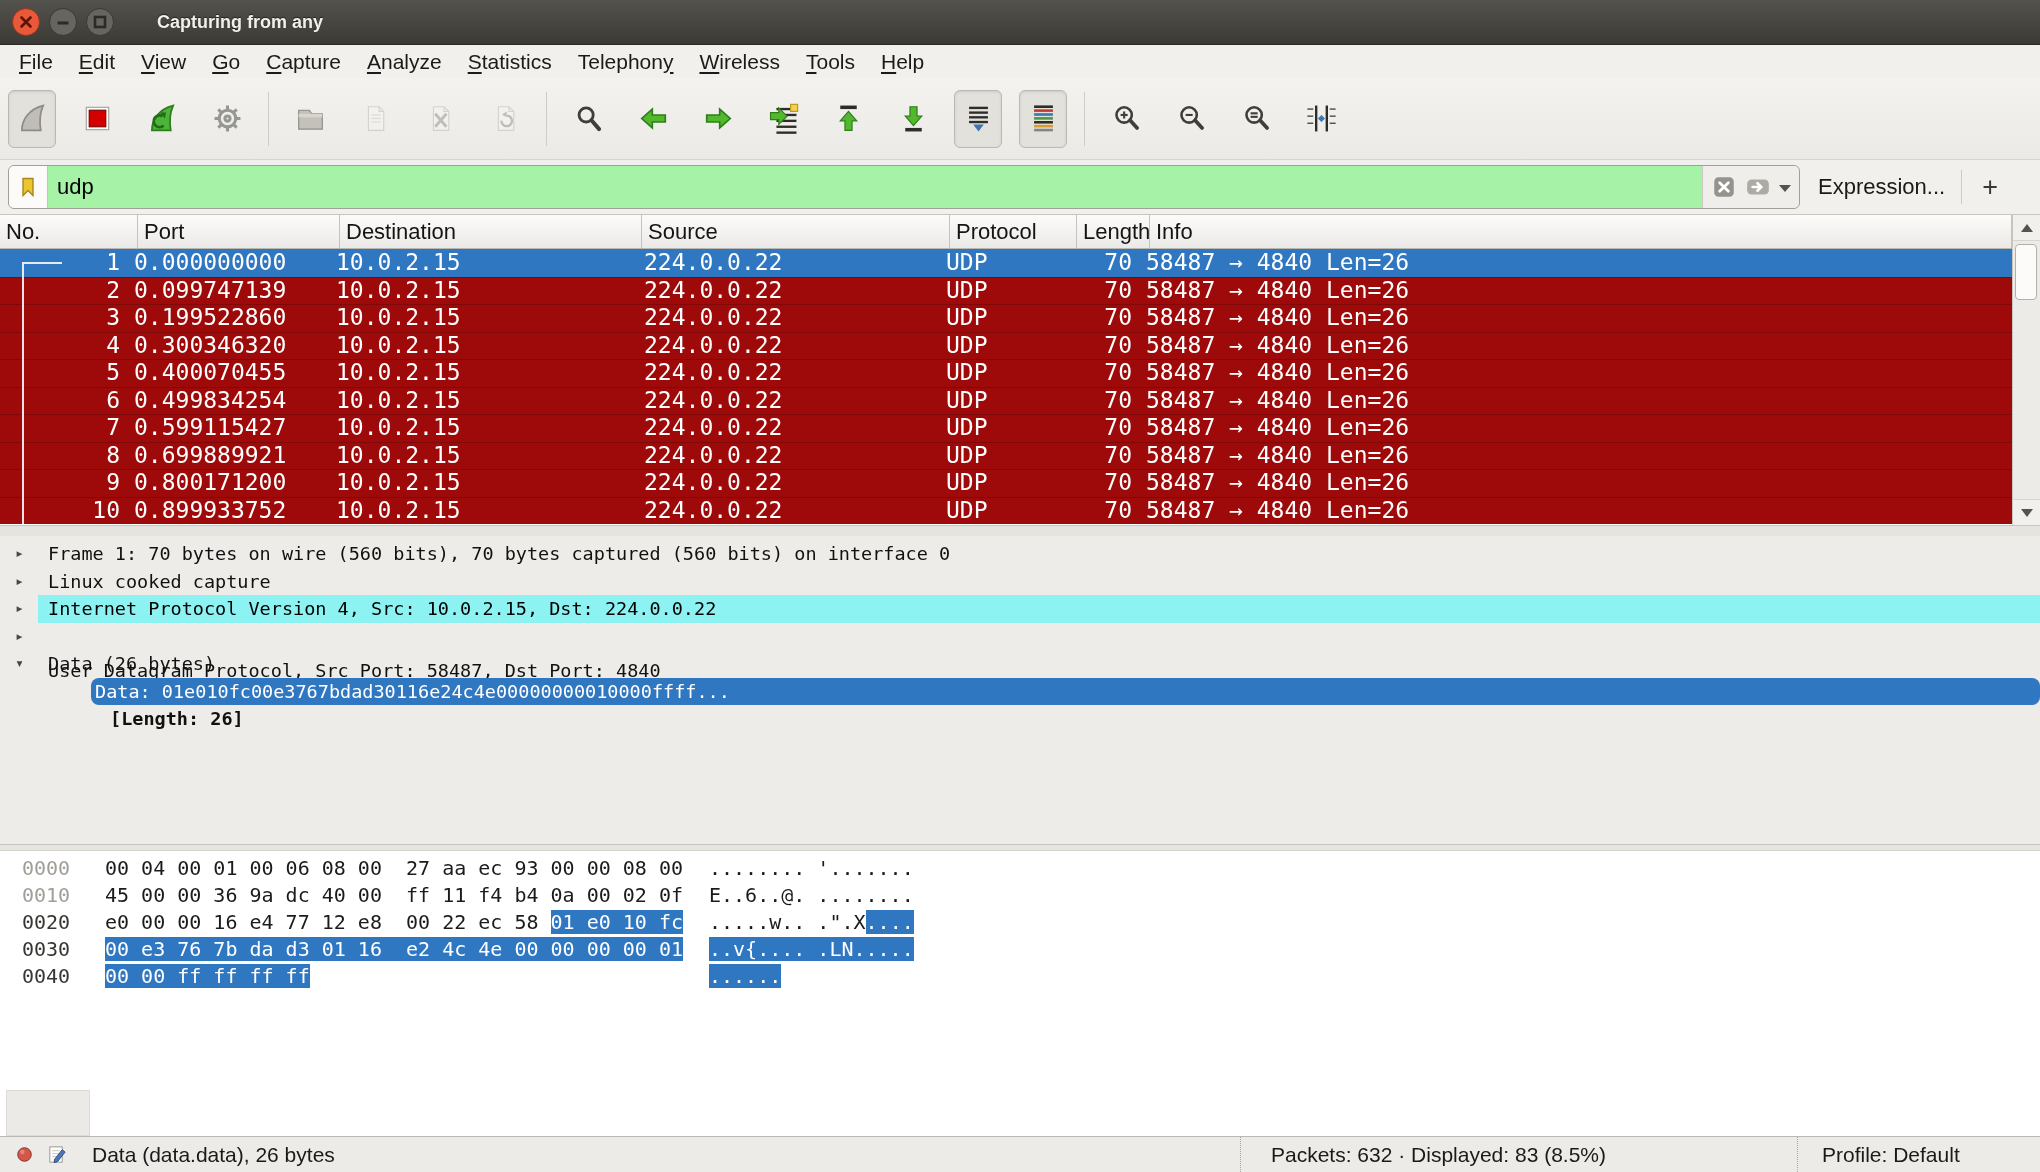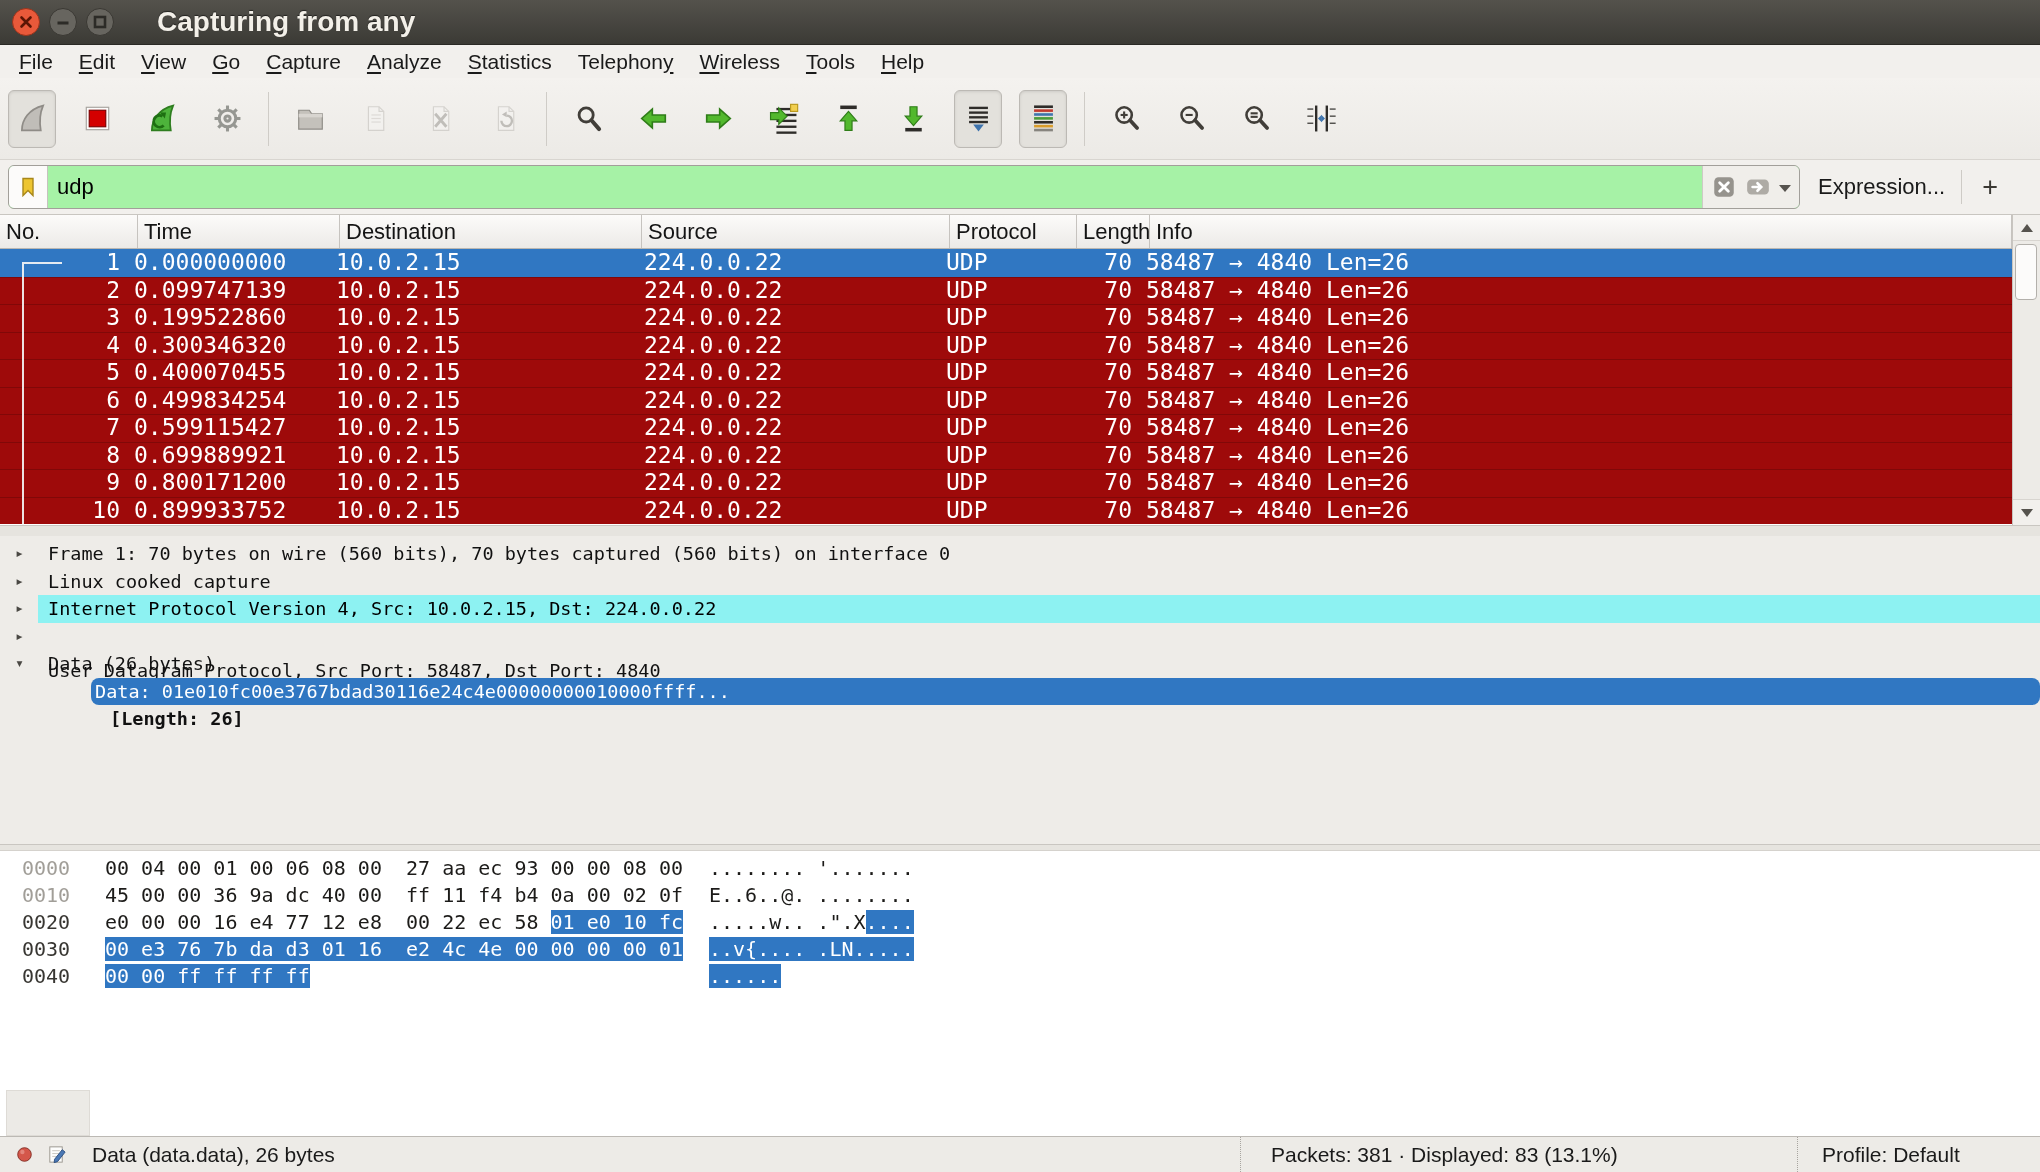--- a/index.html
+++ b/index.html
@@ -3,21 +3,21 @@
 <meta charset="utf-8">
 <style>
   html,body{margin:0;padding:0;background:#d8d5d0;}
   .app{position:relative;width:2040px;height:1172px;overflow:hidden;display:flex;flex-direction:column;
        font-family:"Liberation Sans",sans-serif;background:#f2f0ed;}
   
   .titlebar{height:45px;flex:0 0 45px;background:linear-gradient(#54524c,#3b3a35);
             border-bottom:1px solid #2a2925;display:flex;align-items:center;box-sizing:border-box;}
   .winbtns{display:flex;gap:7px;padding-left:11px;}
   .winbtn{width:30px;height:30px;cursor:default;}
-  .title{color:#f3f0e9;font-weight:bold;font-size:28px;margin-left:42px;
+  .title{color:#f3f0e9;font-weight:bold;font-size:18px;margin-left:42px;
          text-shadow:0 -1px 1px rgba(0,0,0,.55);}
   
   .menubar{height:33px;flex:0 0 33px;background:#f2f0ed;display:flex;align-items:center;
            padding-left:6px;font-size:21px;color:#1a1a1a;}
   .menu-item{padding:2px 13px;white-space:nowrap;}
   .menu-item u{text-underline-offset:3px;}
   
   .toolbar{height:82px;flex:0 0 82px;background:linear-gradient(#f4f2ef,#eceae6);
            border-bottom:1px solid #d8d5d0;display:flex;align-items:center;padding-left:8px;gap:17px;box-sizing:border-box;}
   .tb-btn{width:46px;height:56px;display:flex;align-items:center;justify-content:center;
@@ -343,21 +343,21 @@
       </span>
     </div>
     <span class="f-expr">Expression...</span>
     <span class="f-sep"></span>
     <span class="f-add">+</span>
   </div>
 
   <div class="packetlist">
     <div class="pl-header" id="plheader">
         <div class="plh-cell" style="width: 138px;">No.</div>
-        <div class="plh-cell" style="width: 202px;">Time</div>
+        <div class="plh-cell" style="width: 202px;">Port</div>
         <div class="plh-cell" style="width: 302px;">Destination</div>
         <div class="plh-cell" style="width: 308px;">Source</div>
         <div class="plh-cell" style="width: 127px;">Protocol</div>
         <div class="plh-cell" style="width: 73px;">Length</div>
         <div class="plh-cell grow">Info</div>
       </div>
     <div class="pl-rows" id="plrows">
       <div class="related-line"></div>
     <div class="prow sel"><div class="pcell r" style="width: 128px;">1</div><div class="pcell" style="width: 202px;">0.000000000</div><div class="pcell" style="width: 308px;">10.0.2.15</div><div class="pcell" style="width: 302px;">224.0.0.22</div><div class="pcell" style="width: 127px;">UDP</div><div class="pcell r" style="width: 73px;">70</div><div class="pcell grow">58487 → 4840 Len=26</div></div>
         <div class="prow mark"><div class="pcell r" style="width: 128px;">2</div><div class="pcell" style="width: 202px;">0.099747139</div><div class="pcell" style="width: 308px;">10.0.2.15</div><div class="pcell" style="width: 302px;">224.0.0.22</div><div class="pcell" style="width: 127px;">UDP</div><div class="pcell r" style="width: 73px;">70</div><div class="pcell grow">58487 → 4840 Len=26</div></div>
@@ -412,21 +412,21 @@
     <svg class="st-comment" viewBox="0 0 22 22">
         <rect x="4" y="3" width="13" height="16" fill="#fdfdfc" stroke="#9a978f"></rect>
         <line x1="6.5" y1="7" x2="14.5" y2="7" stroke="#c9c6bf"></line>
         <line x1="6.5" y1="10" x2="14.5" y2="10" stroke="#c9c6bf"></line>
         <line x1="6.5" y1="13" x2="14.5" y2="13" stroke="#c9c6bf"></line>
         <path d="M9 16 L17 6 L20 8.5 L12 18.5 L8.5 19.5 Z" fill="#4a78b5" stroke="#2c4f80"></path>
       </svg>
     <span class="st-text">Data (data.data), 26 bytes</span>
     <div class="st-right">
       <div class="st-cell packets">
-        <span>Packets: 381 · Displayed: 83 (13.1%)</span>
+        <span>Packets: 632 · Displayed: 83 (8.5%)</span>
       </div>
       <div class="st-cell profile">
         <span>Profile: Default</span>
       </div>
     </div>
   </div>
 
 </div>
 
 </body></html>

